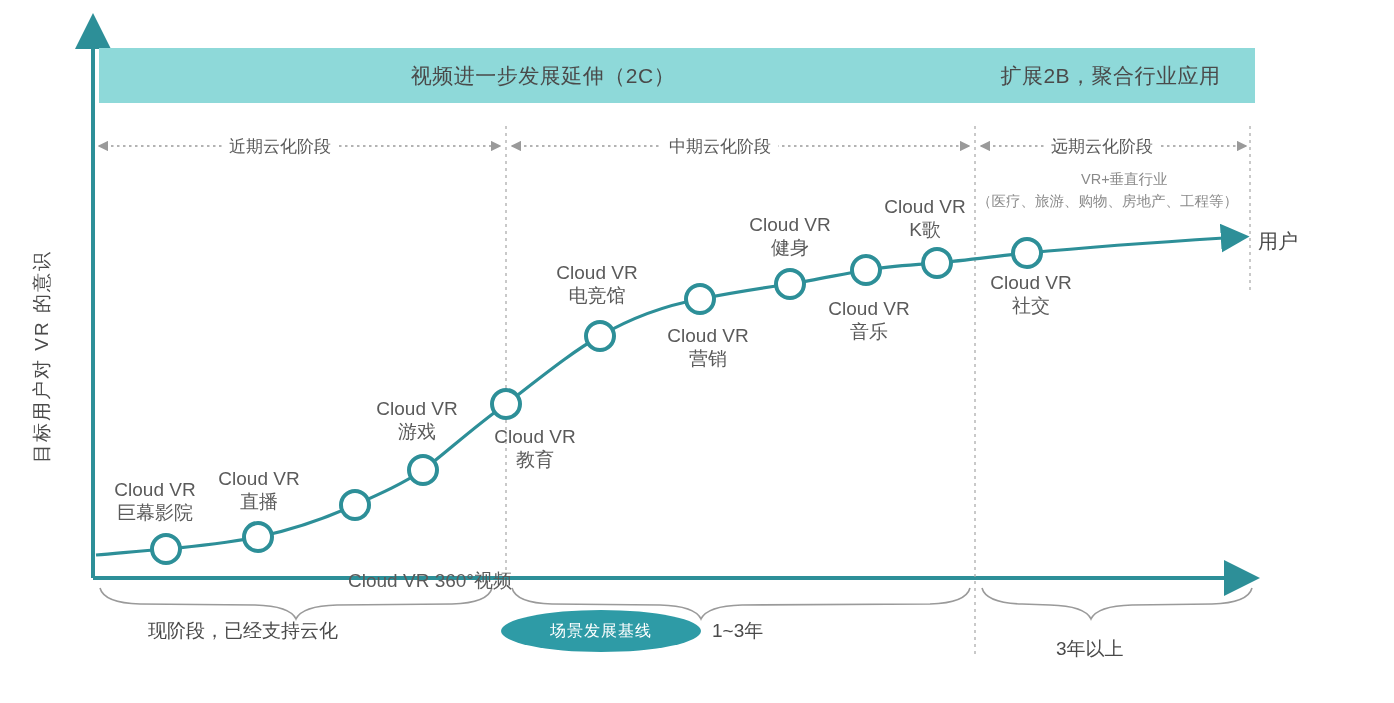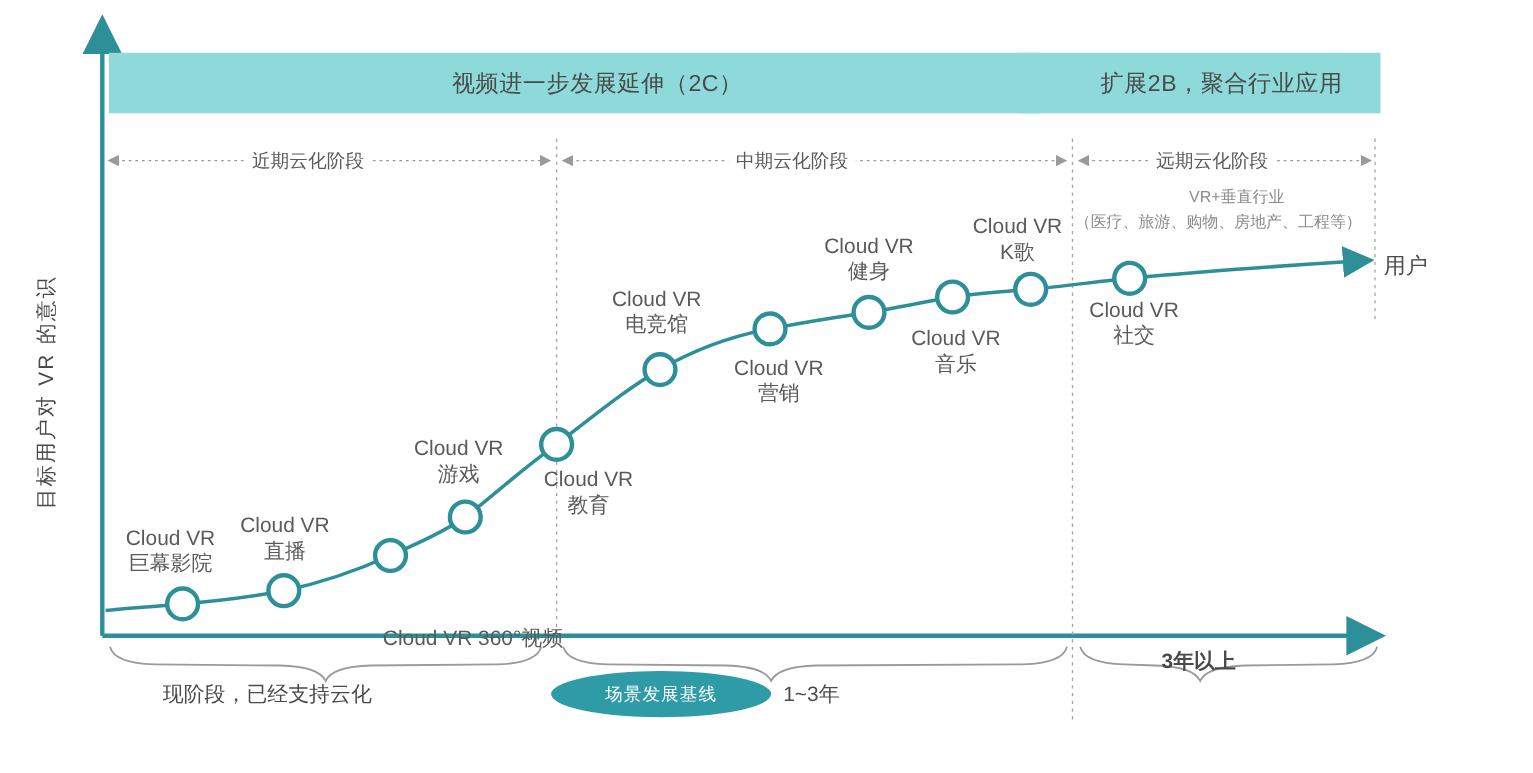--- a/index.html
+++ b/index.html
@@ -228,15 +228,15 @@
     </div>
 
   <div class="seg-caption" style="left:148px; top:618px;">现阶段，已经支持云化</div>
 
   <div id="baseline-pill">
     <span>场景发展基线</span>
   </div>
 
   <div class="seg-caption" style="left:712px; top:618px;">1~3年</div>
 
-  <div class="seg-caption" style="left:1056px; top:588px;font-weight:bold;">3年以上</div>
+  <div class="seg-caption" style="left:1056px; top:636px;">3年以上</div>
 
 </div>
 
 </body></html>

